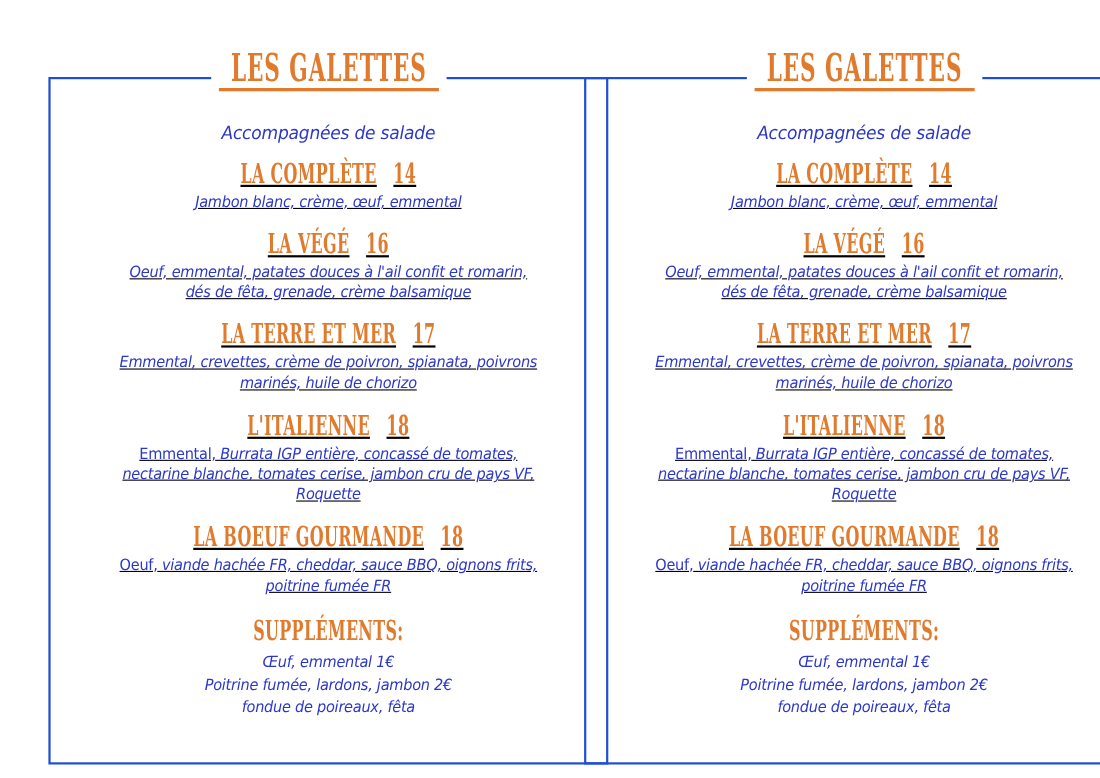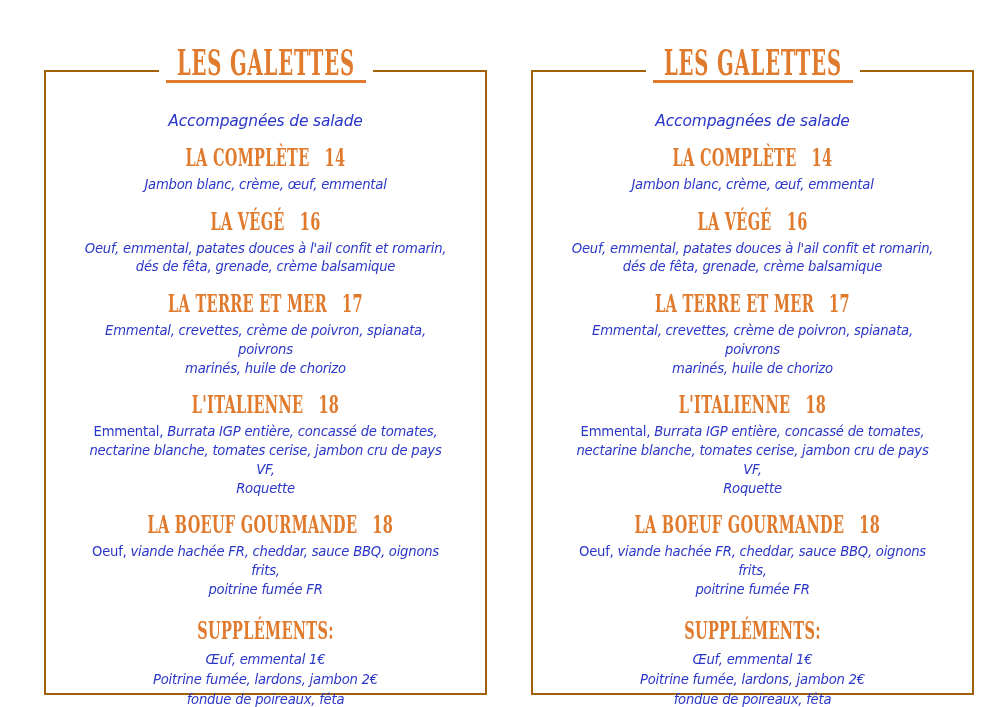--- a/index.html
+++ b/index.html
@@ -11,24 +11,24 @@
     width: 1000px;
     height: 707px;
     position: relative;
     overflow: hidden;
     font-family: "Liberation Sans", sans-serif;
   }
 
   .menu-board {
     position: absolute;
     top: 70px;
-    width: 443px;
+    width: 509px;
     height: 625px;
     box-sizing: border-box;
-    border: 2px solid #a16207;
+    border: 2px solid #1d4ed8;
     background: transparent;
   }
   #panel-left  { left: 44px; }
   #panel-right { left: 531px; }
 
   
   .title-block {
     position: absolute;
     top: -27px;
     left: 0;
@@ -77,21 +77,21 @@
   .subtitle {
     font-family: "DejaVu Sans", "Liberation Sans", sans-serif;
     font-style: italic;
     font-size: 16.5px;
     color: #2b37c8;
     letter-spacing: -0.2px;
     margin: 0 0 7px 0;
     transform: scaleX(0.94);
   }
 
-  .item { margin: 0 0 5px 0; }
+  .item { margin: 0 0 5px 0; text-decoration: underline; }
 
   .item-head {
     font-family: "DejaVu Serif", "Liberation Serif", serif;
     font-weight: 700;
     font-size: 25px;
     color: #e07a2d;
     letter-spacing: 0.5px;
     transform: scaleX(0.58);
     transform-origin: center center;
     white-space: nowrap;

